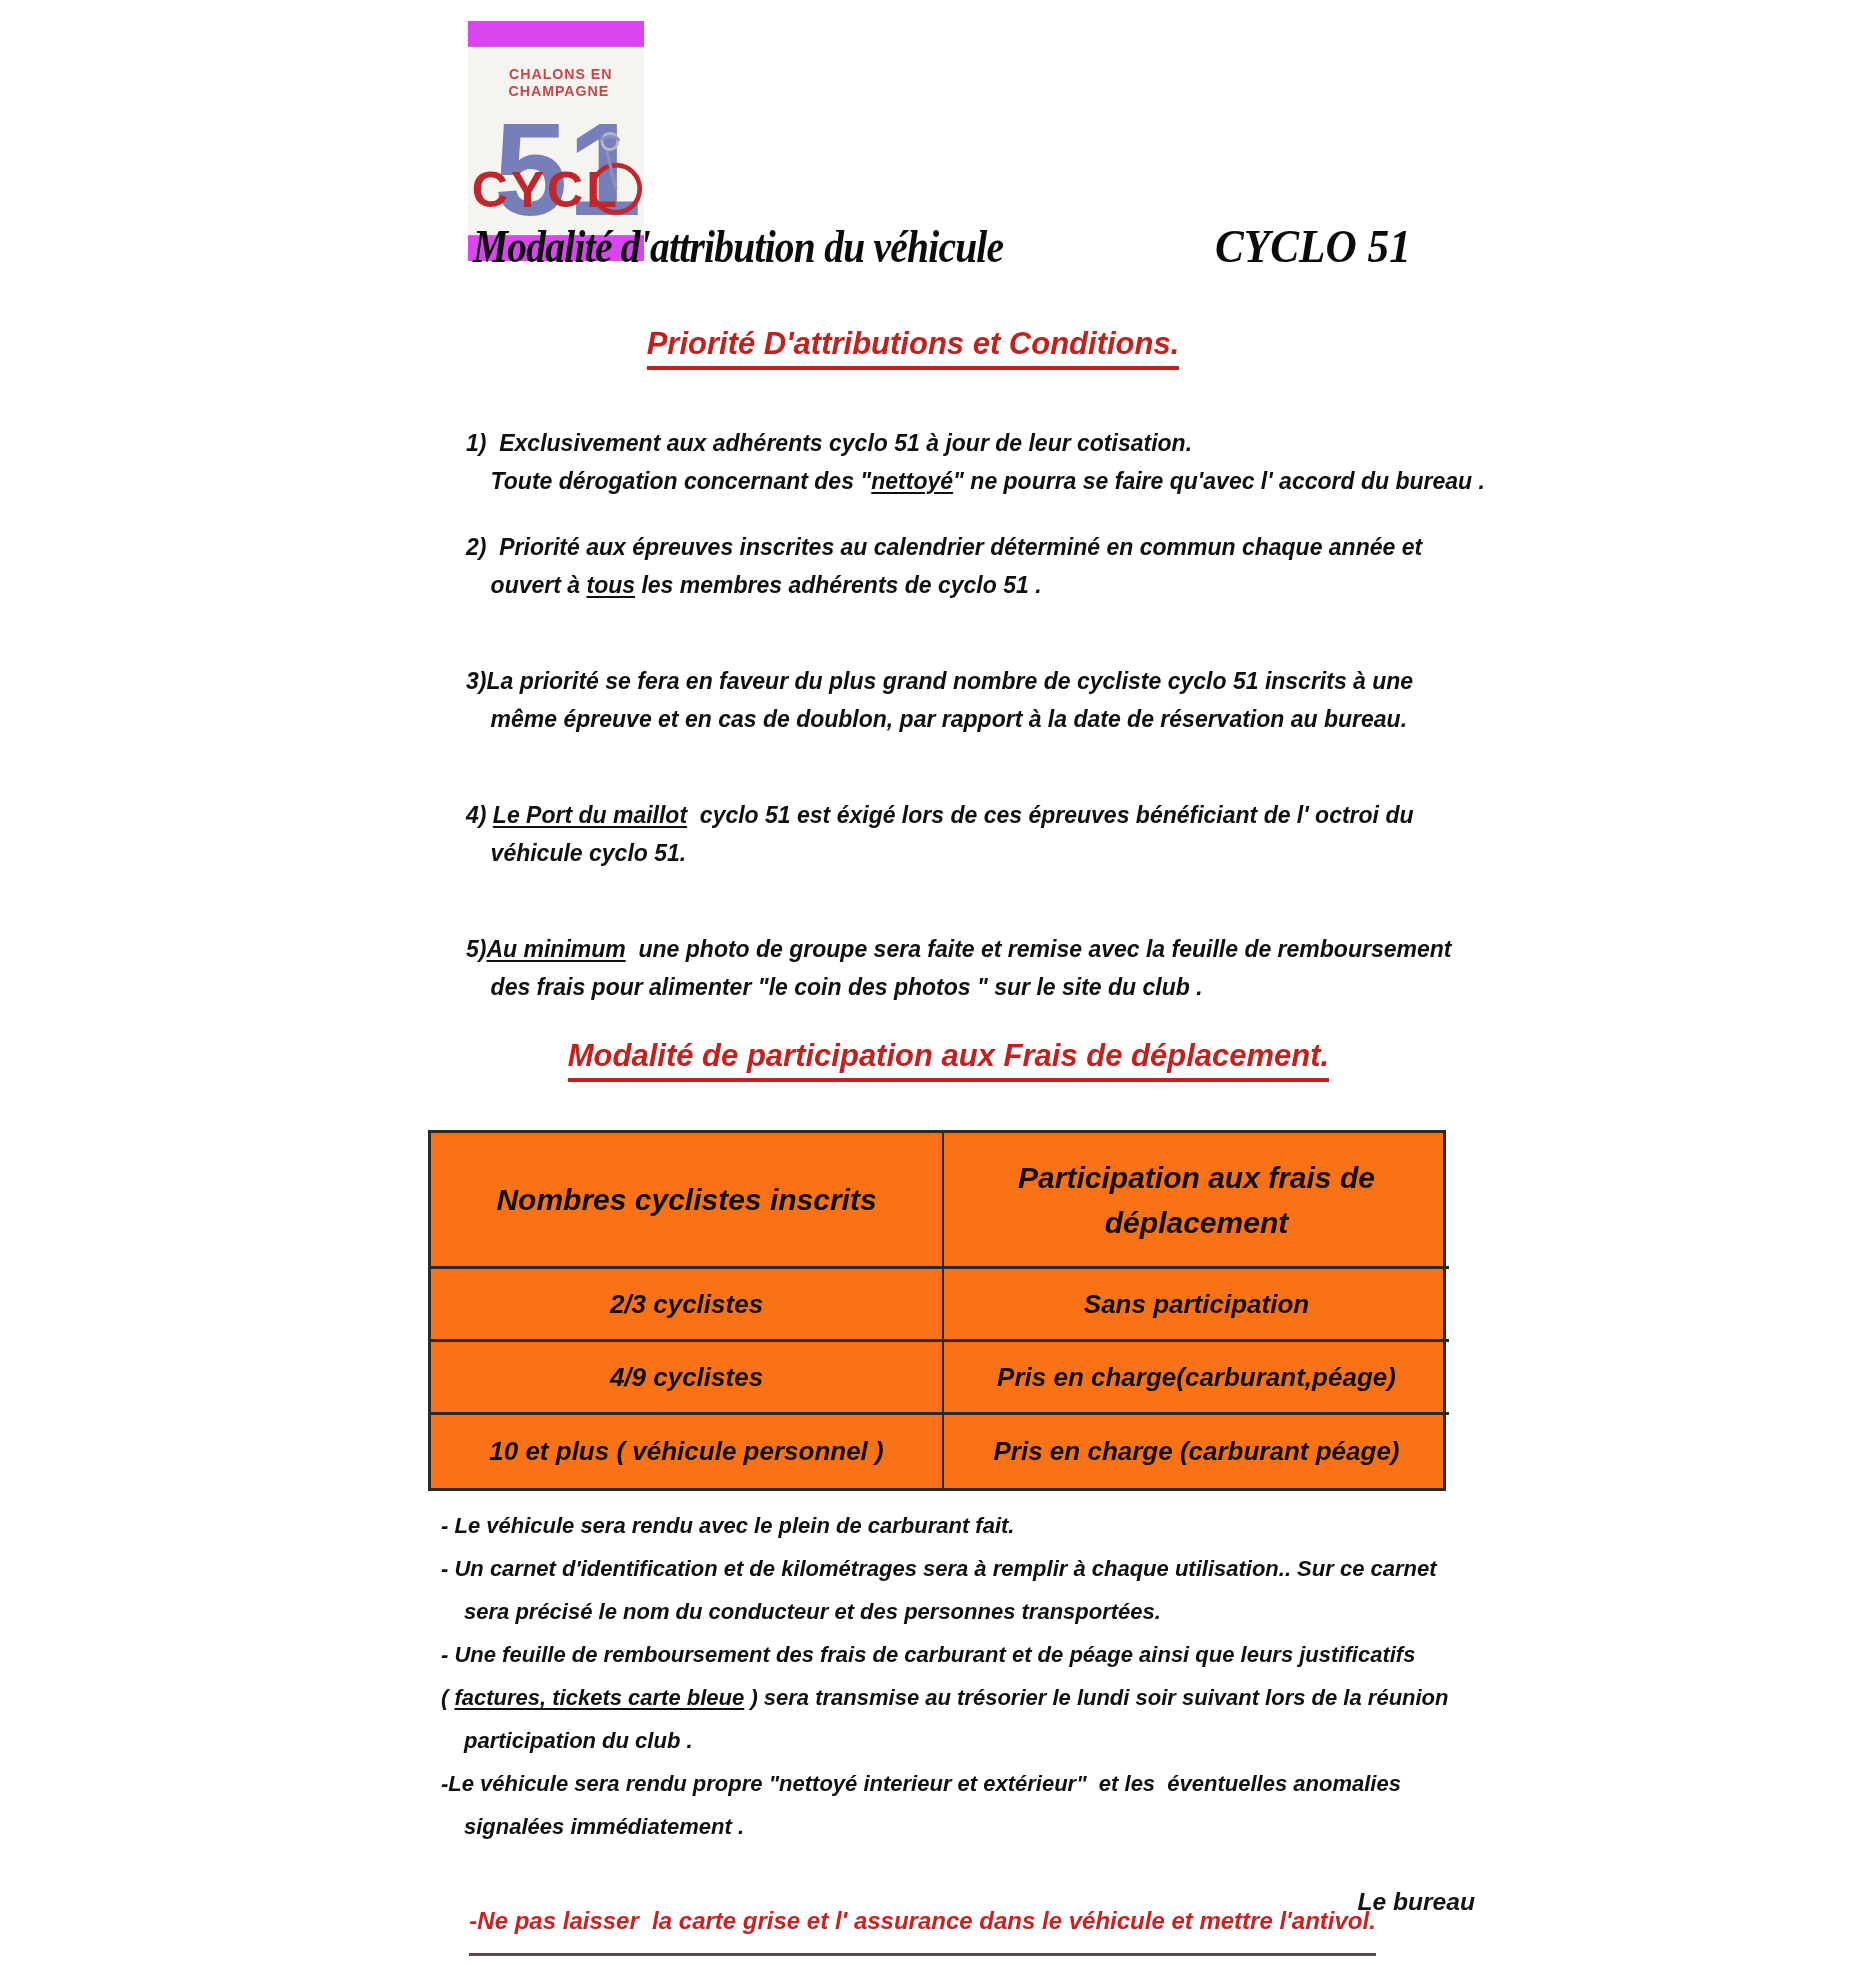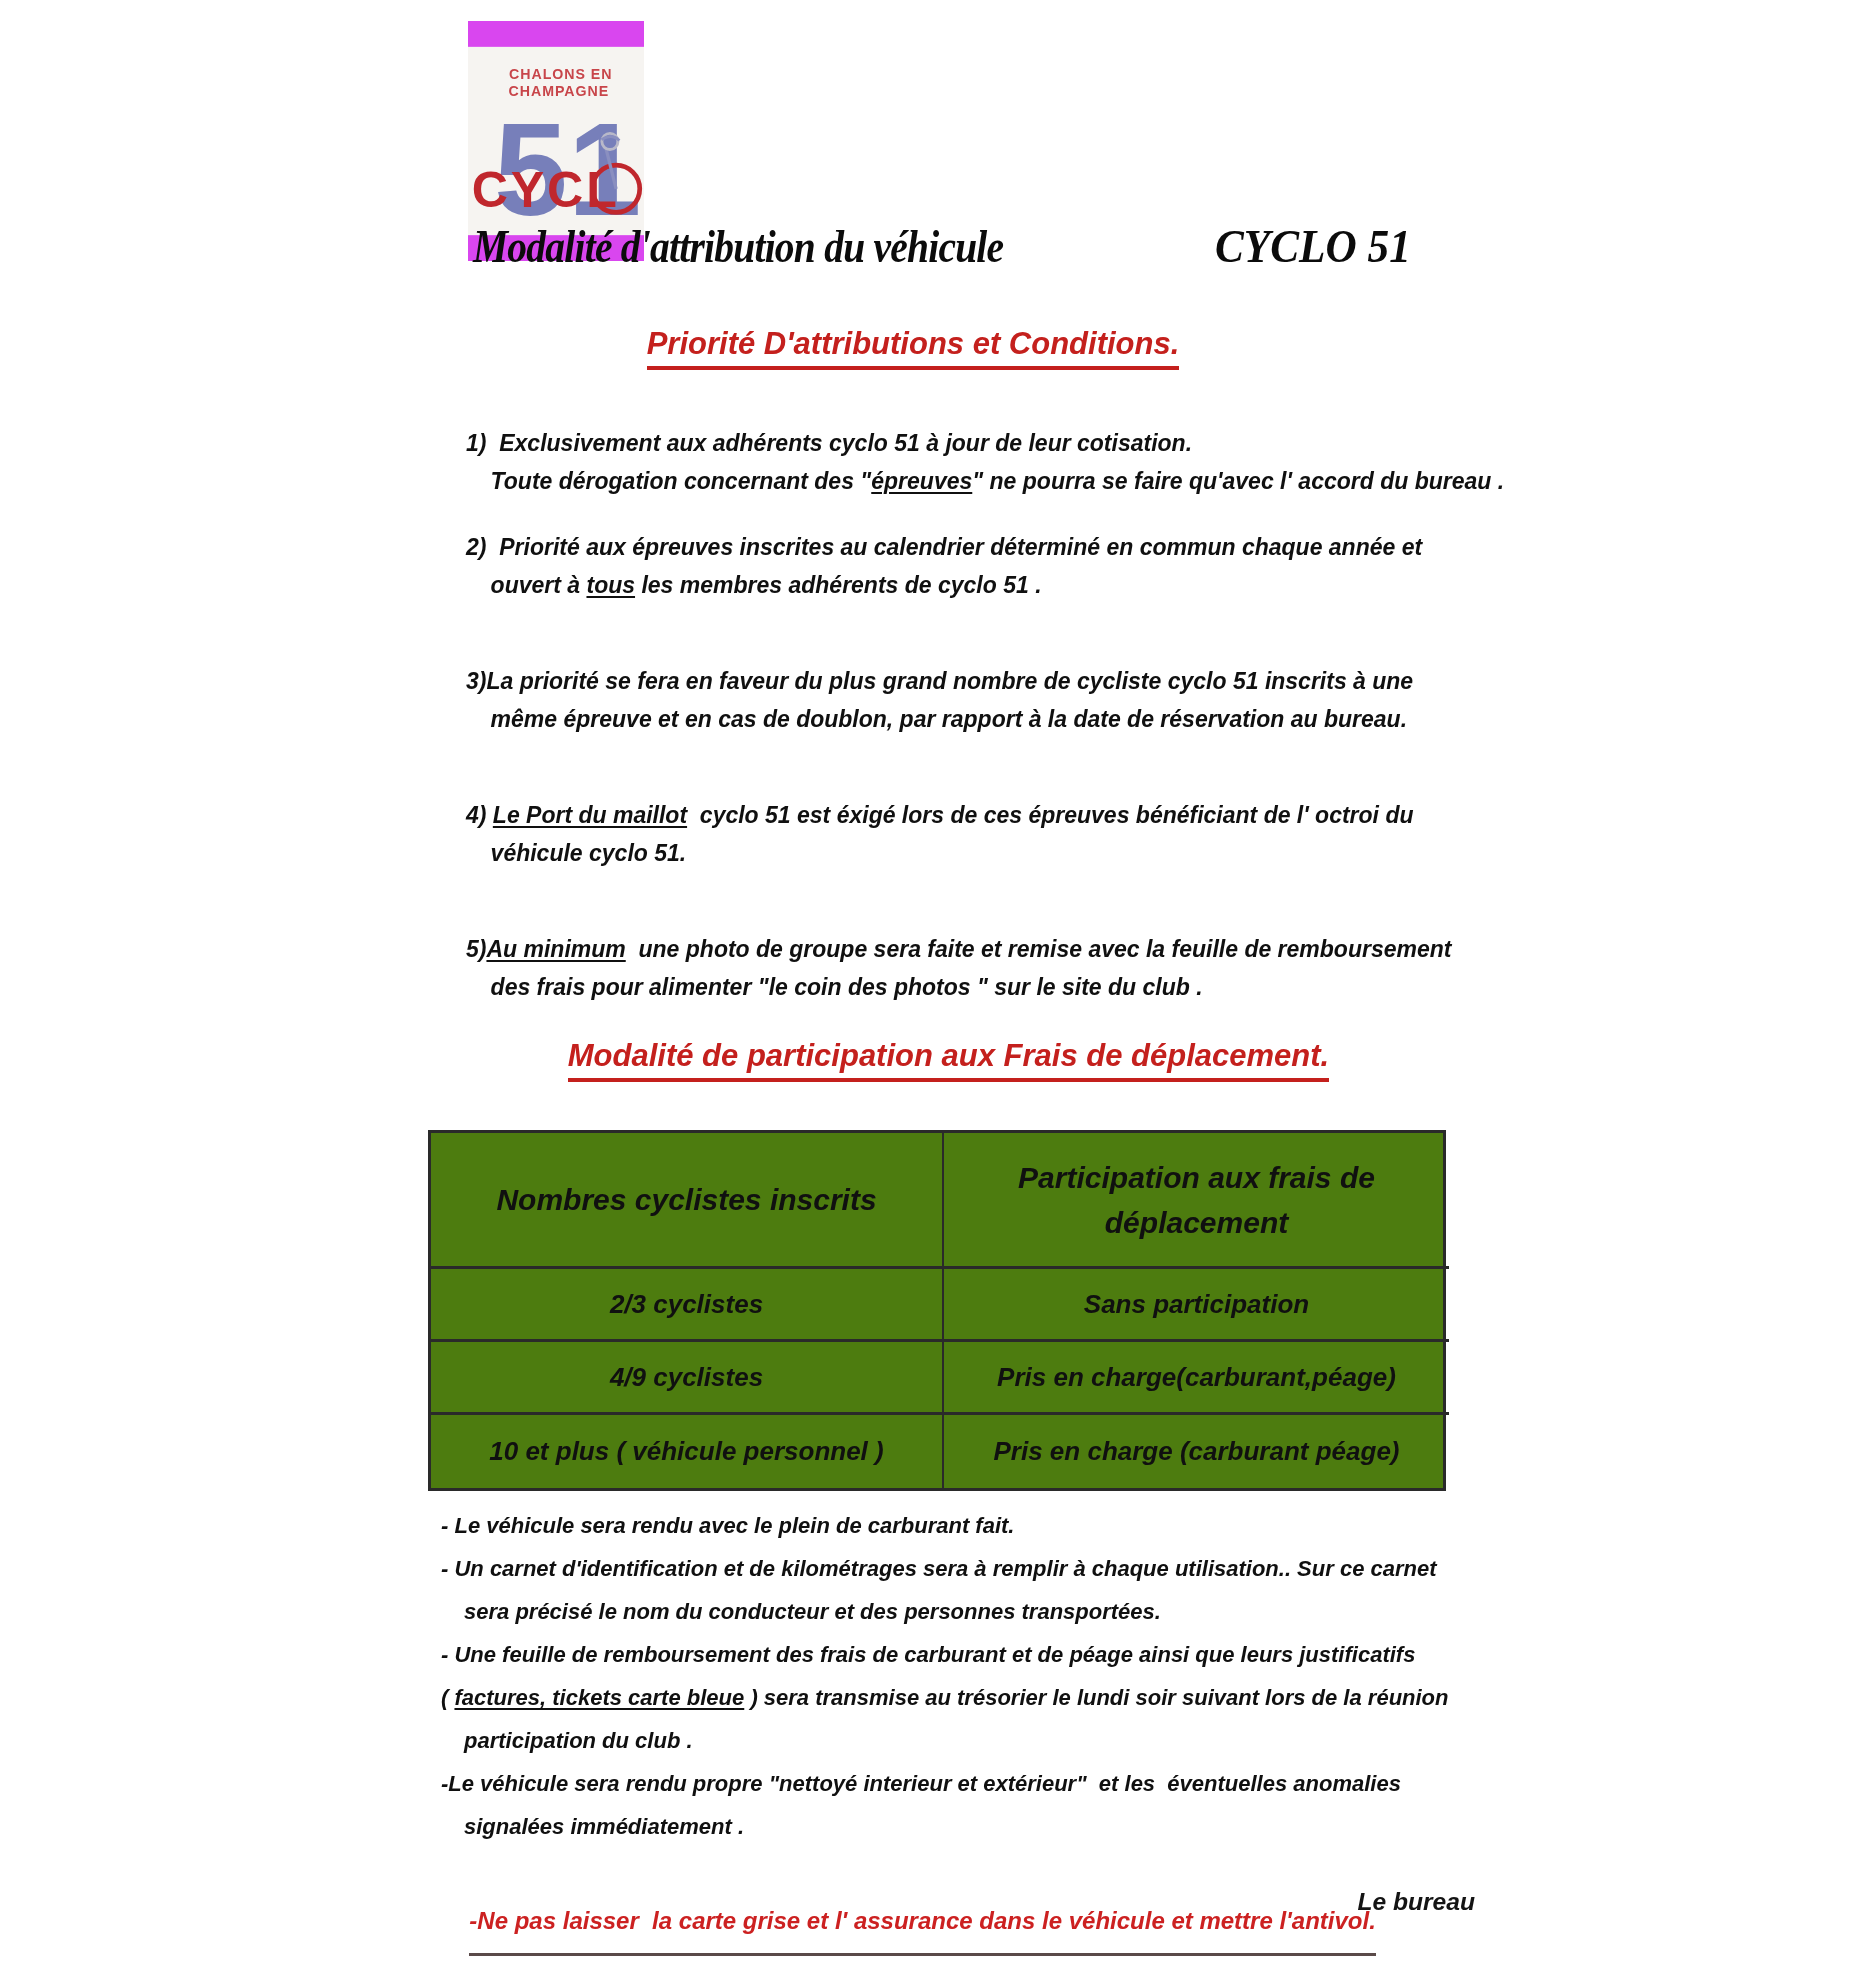--- a/index.html
+++ b/index.html
@@ -49,21 +49,21 @@
   .rule:nth-child(1){margin-bottom:28px;}
   .line{white-space:pre-wrap;}
   .cont{padding-left:24.6px;}
   .u{text-decoration:underline;text-decoration-thickness:1.9px;text-underline-offset:3.3px;}
 
   
   .fees{
     position:absolute;left:428px;top:1130px;width:1018px;
     display:grid;grid-template-columns:513px 505px;
     grid-template-rows:136px 73px 73px 73px;
-    border:3.3px solid #2a2a2a;background:#4d7c0f;
+    border:3.3px solid #2a2a2a;background:#f97316;
   }
   .fees .cell{
     display:flex;align-items:center;justify-content:center;text-align:center;
     font-style:italic;font-weight:700;padding:0 14px;
     border-bottom:3.8px solid #2a2a2a;border-right:2.4px solid #2a2a2a;
   }
   .fees .cell.lastcol{border-right:none;}
   .fees .cell.lastrow{border-bottom:none;}
   .fees .th{font-size:30px;line-height:1.5;}
   .fees .td{font-size:26px;text-align:center;}
@@ -110,21 +110,21 @@
 <div class="title-main" data-name="page-title">Modalité d'attribution du véhicule</div>
 <div class="title-club" data-name="club-name-title">CYCLO 51</div>
 
 <div class="h-red h1" data-name="section-heading-priority">
   <span class="hr-inner" data-name="section-heading-priority-text">Priorité D'attributions et Conditions.</span>
 </div>
 
 <div class="rules" id="rules" data-name="rules-list">
     <div class="rule" data-name="rule-item">
       <div class="line" data-name="rule-line"><span data-name="text-segment">1)  Exclusivement aux adhérents cyclo 51 à jour de leur cotisation.</span></div>
-      <div class="line cont" data-name="rule-line"><span data-name="text-segment">Toute dérogation concernant des "</span><span class="u" data-name="underlined-text">épreuves</span><span data-name="text-segment">" ne pourra se faire qu'avec l' accord du bureau .</span></div>
+      <div class="line cont" data-name="rule-line"><span data-name="text-segment">Toute dérogation concernant des "</span><span class="u" data-name="underlined-text">nettoyé</span><span data-name="text-segment">" ne pourra se faire qu'avec l' accord du bureau .</span></div>
     </div>
     <div class="rule" data-name="rule-item">
       <div class="line" data-name="rule-line"><span data-name="text-segment">2)  Priorité aux épreuves inscrites au calendrier déterminé en commun chaque année et</span></div>
       <div class="line cont" data-name="rule-line"><span data-name="text-segment">ouvert à </span><span class="u" data-name="underlined-text">tous</span><span data-name="text-segment"> les membres adhérents de cyclo 51 .</span></div>
     </div>
     <div class="rule" data-name="rule-item">
       <div class="line" data-name="rule-line"><span data-name="text-segment">3)La priorité se fera en faveur du plus grand nombre de cycliste cyclo 51 inscrits à une</span></div>
       <div class="line cont" data-name="rule-line"><span data-name="text-segment">même épreuve et en cas de doublon, par rapport à la date de réservation au bureau.</span></div>
     </div>
     <div class="rule" data-name="rule-item">

